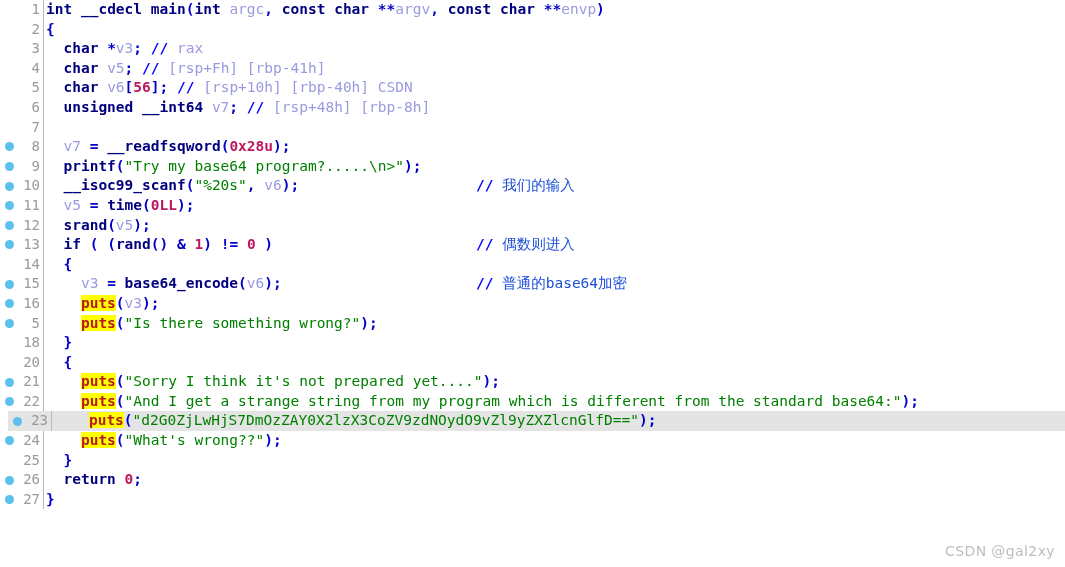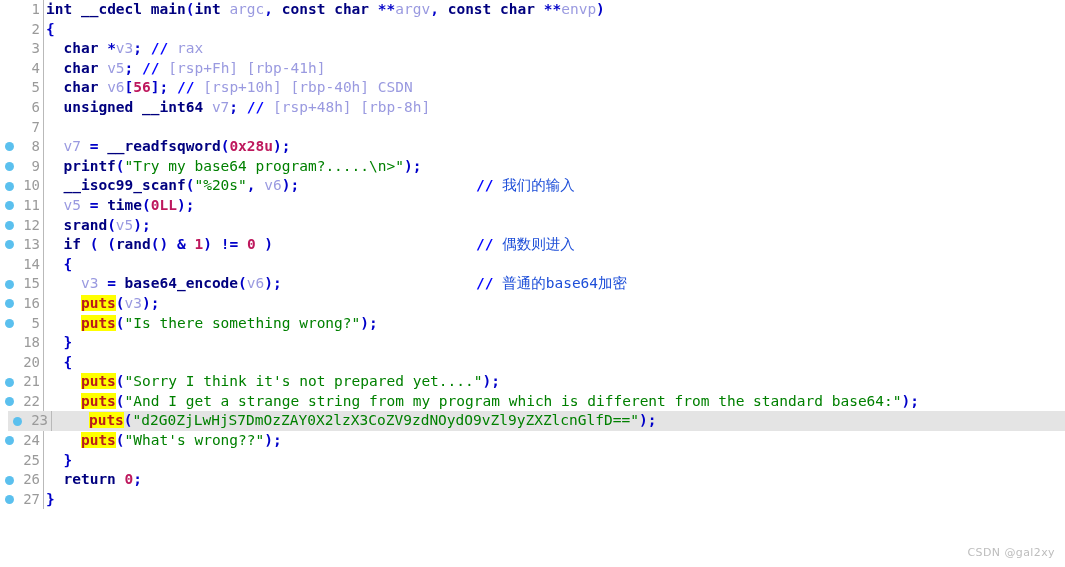--- a/index.html
+++ b/index.html
@@ -68,21 +68,21 @@
     position:absolute;
     height:19.6px;line-height:19.6px;
     white-space:pre;
     color:#008000;
   }
 
   .watermark{
     position:absolute;right:10px;bottom:8px;
     color:#bdbdbd;
     font-family:"DejaVu Sans","Liberation Sans",sans-serif;
-    font-size:11px;
+    font-size:14px;
     letter-spacing:.4px;
     white-space:pre;
   }
 </style>
 </head>
 <body>
 
 <div id="viewer">
   <div class="code-area" id="code-area">
       <div class="line"><div class="gutter"><span class="dot off"></span></div><div class="lno">1</div><div class="sep"></div><div class="ltext"><span class="kw">int</span> <span class="kw">__cdecl</span> <span class="fn">main</span><span class="pun">(</span><span class="kw">int</span> <span class="var">argc</span><span class="pun">,</span> <span class="kw">const</span> <span class="kw">char</span> <span class="pun">**</span><span class="var">argv</span><span class="pun">,</span> <span class="kw">const</span> <span class="kw">char</span> <span class="pun">**</span><span class="var">envp</span><span class="pun">)</span></div></div>

